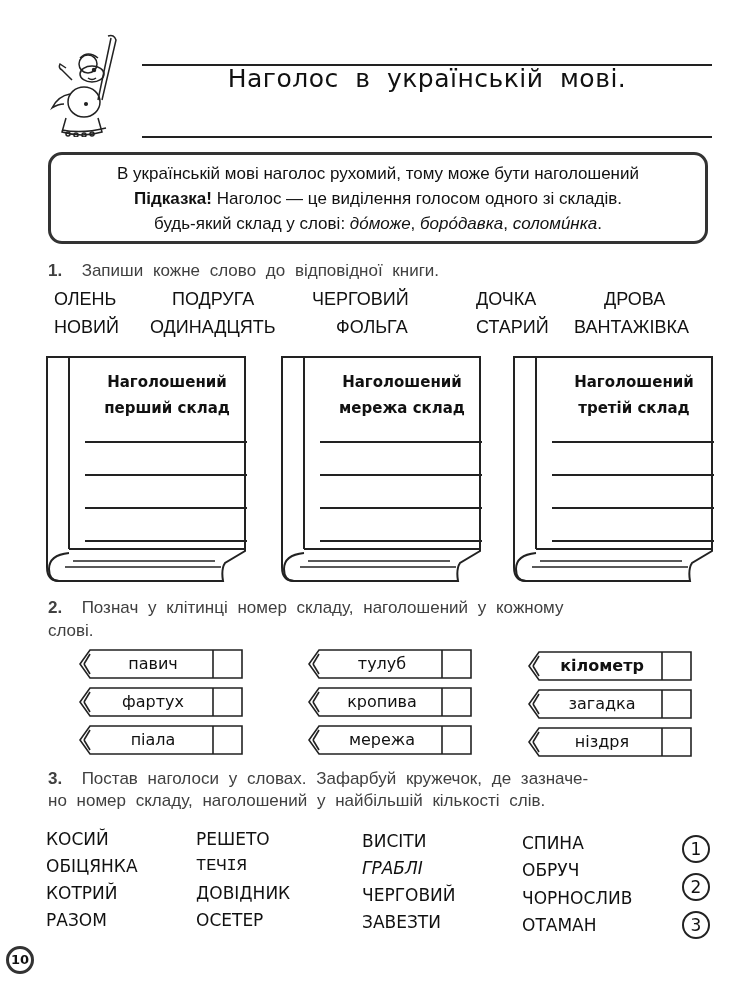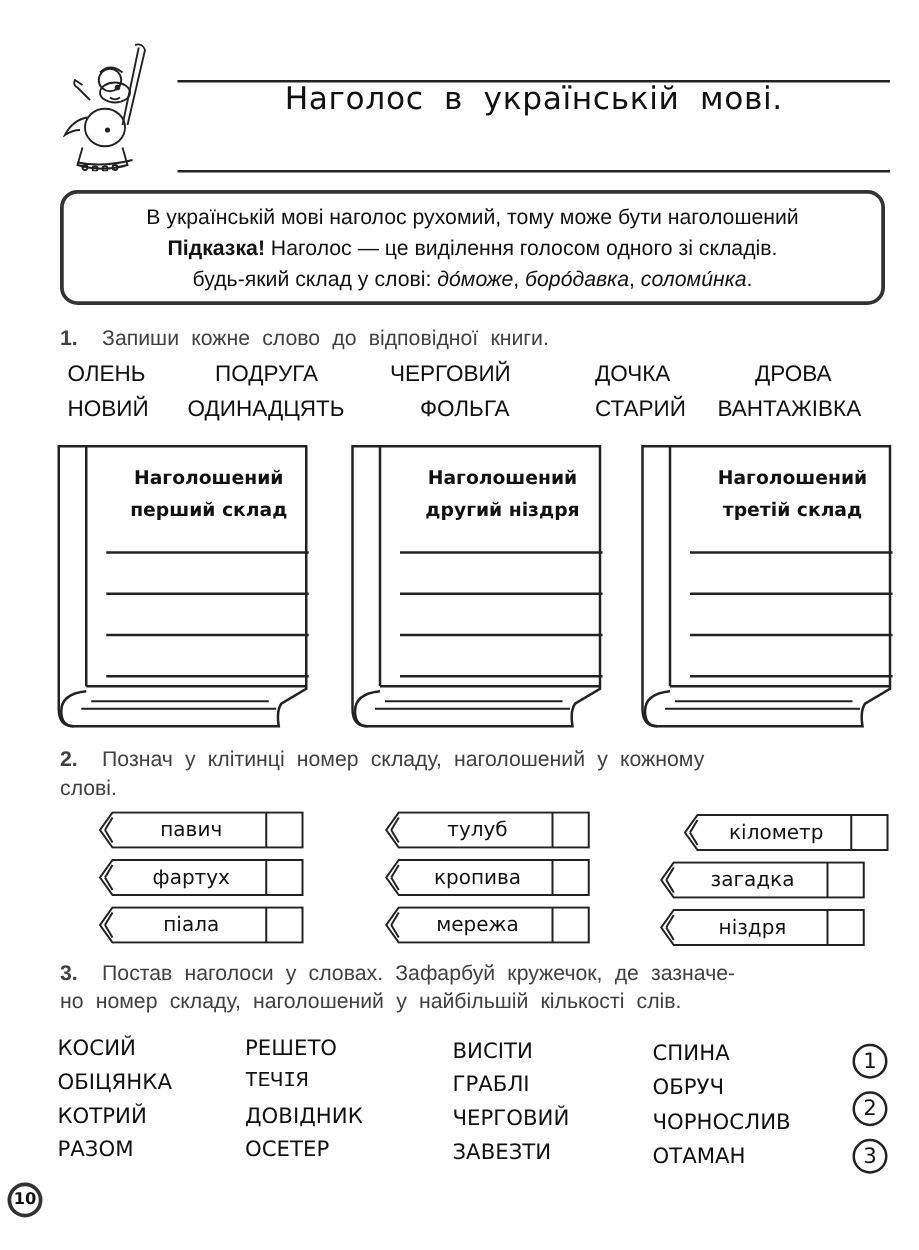--- a/index.html
+++ b/index.html
@@ -125,21 +125,21 @@
   <svg width="212" height="232" viewBox="0 0 212 232" fill="none" stroke="#222" stroke-width="2">
     <path d="M4 4 H200 V198 L180 210 q-4 6 -2 18 H14 q-12 0 -12 -14 V4 Z" fill="#fff"></path>
     <line x1="24" y1="4" x2="24" y2="196"></line>
     <path d="M24 196 H200"></path>
     <path d="M14 228 q-10 0 -10 -12 q0 -14 20 -16"></path>
     <line x1="28" y1="208" x2="170" y2="208" stroke-width="1.5"></line>
     <line x1="20" y1="214" x2="176" y2="214" stroke-width="1.5"></line>
   </svg>
   <div class="book-title">
     <div>Наголошений</div>
-    <div>другий  ніздря</div>
+    <div>мережа  склад</div>
   </div>
   <div class="book-line" style="top:88px;"></div>
   <div class="book-line" style="top:121px;"></div>
   <div class="book-line" style="top:154px;"></div>
   <div class="book-line" style="top:187px;"></div>
 </div>
 
 <div class="book" style="left:512px; top:353px;">
   <svg width="212" height="232" viewBox="0 0 212 232" fill="none" stroke="#222" stroke-width="2">
     <path d="M4 4 H200 V198 L180 210 q-4 6 -2 18 H14 q-12 0 -12 -14 V4 Z" fill="#fff"></path>
@@ -221,21 +221,21 @@
     <div class="tag" style="left: 307px; top: 725px;">
       <svg width="166" height="30" viewBox="0 0 166 30" fill="none" stroke="#222" stroke-width="1.6">
         <path d="M12 1 H164 V29 H12 L2 15 L12 1 Z" fill="#fff"></path>
         <line x1="12" y1="5" x2="6" y2="15"></line>
         <line x1="6" y1="15" x2="12" y2="25"></line>
         <line x1="135" y1="1" x2="135" y2="29"></line>
       </svg>
       <span class="tag-word">мережа</span>
       <span class="tag-cell"></span>
     </div>
-    <div class="tag" style="left: 546px; top: 651px;">
+    <div class="tag" style="left: 527px; top: 651px; font-weight: bold;">
       <svg width="166" height="30" viewBox="0 0 166 30" fill="none" stroke="#222" stroke-width="1.6">
         <path d="M12 1 H164 V29 H12 L2 15 L12 1 Z" fill="#fff"></path>
         <line x1="12" y1="5" x2="6" y2="15"></line>
         <line x1="6" y1="15" x2="12" y2="25"></line>
         <line x1="135" y1="1" x2="135" y2="29"></line>
       </svg>
       <span class="tag-word">кілометр</span>
       <span class="tag-cell"></span>
     </div>
     <div class="tag" style="left: 527px; top: 689px;">
@@ -270,21 +270,21 @@
   <span class="w3" style="left:46px; top:856px;text-align:right;">ОБІЦЯНКА</span>
   <span class="w3" style="left:46px; top:883px;">КОТРИЙ</span>
   <span class="w3" style="left:46px; top:910px;">РАЗОМ</span>
 
   <span class="w3" style="left:196px; top:829px;">РЕШЕТО</span>
   <span class="w3" style="left:196px; top:856px;font-family:Liberation Mono, monospace;">ТЕЧІЯ</span>
   <span class="w3" style="left:196px; top:883px;">ДОВІДНИК</span>
   <span class="w3" style="left:196px; top:910px;">ОСЕТЕР</span>
 
   <span class="w3" style="left:362px; top:831px;">ВИСІТИ</span>
-  <span class="w3" style="left:362px; top:858px;">ГРАБЛІ</span>
+  <span class="w3" style="left:362px; top:858px;font-style:italic;">ГРАБЛІ</span>
   <span class="w3" style="left:362px; top:885px;">ЧЕРГОВИЙ</span>
   <span class="w3" style="left:362px; top:912px;">ЗАВЕЗТИ</span>
 
   <span class="w3" style="left:522px; top:833px;">СПИНА</span>
   <span class="w3" style="left:522px; top:860px;">ОБРУЧ</span>
   <span class="w3" style="left:522px; top:888px;">ЧОРНОСЛИВ</span>
   <span class="w3" style="left:522px; top:915px;">ОТАМАН</span>
 </div>
 
 <div class="circ" style="left:682px; top:835px;">1</div>

